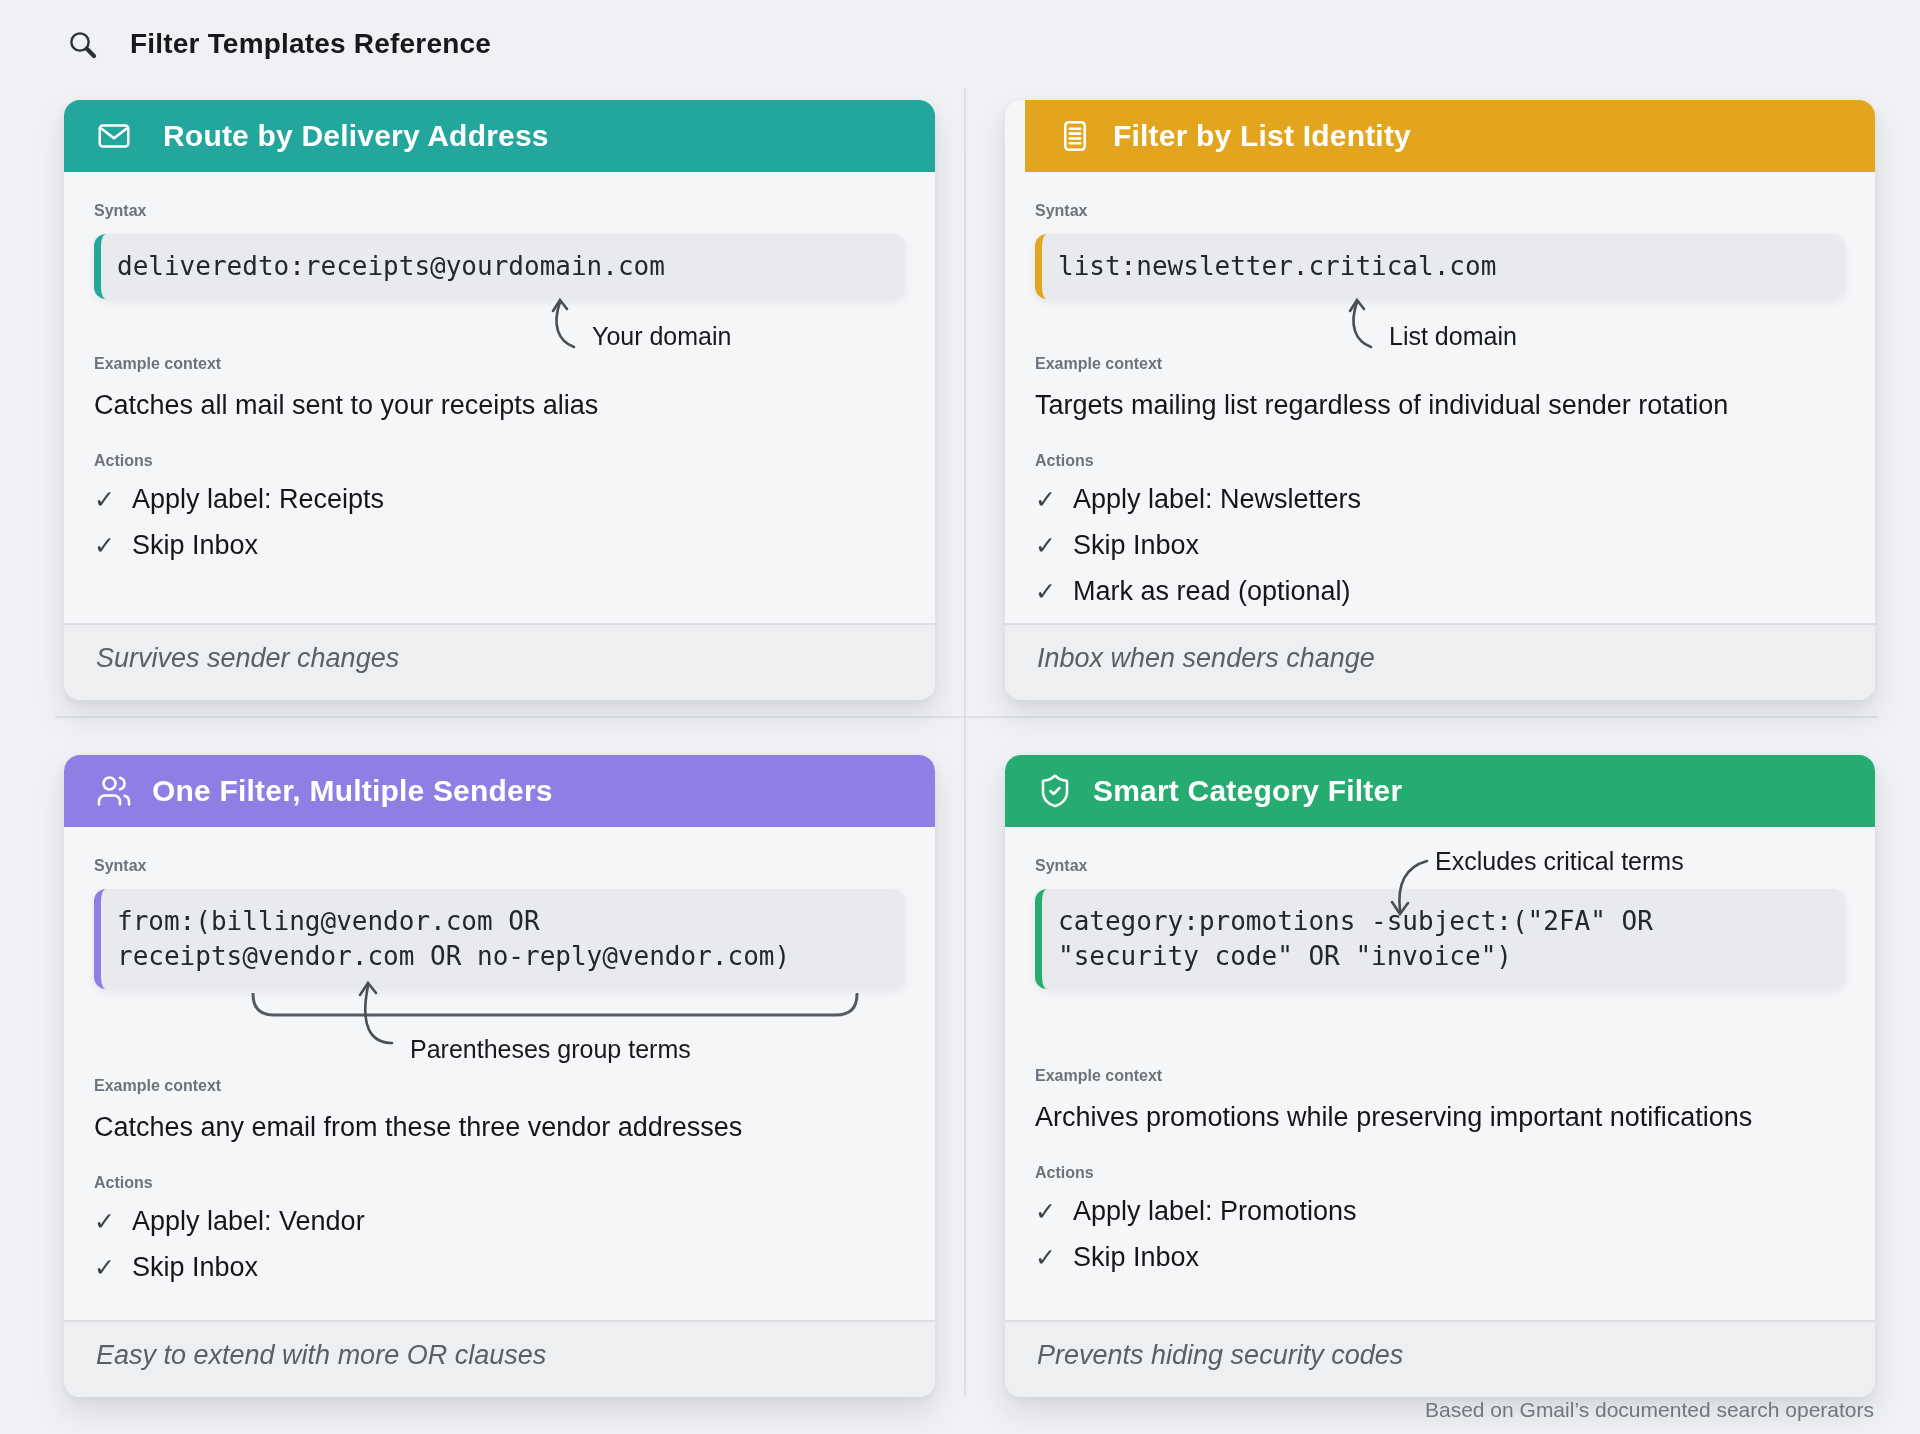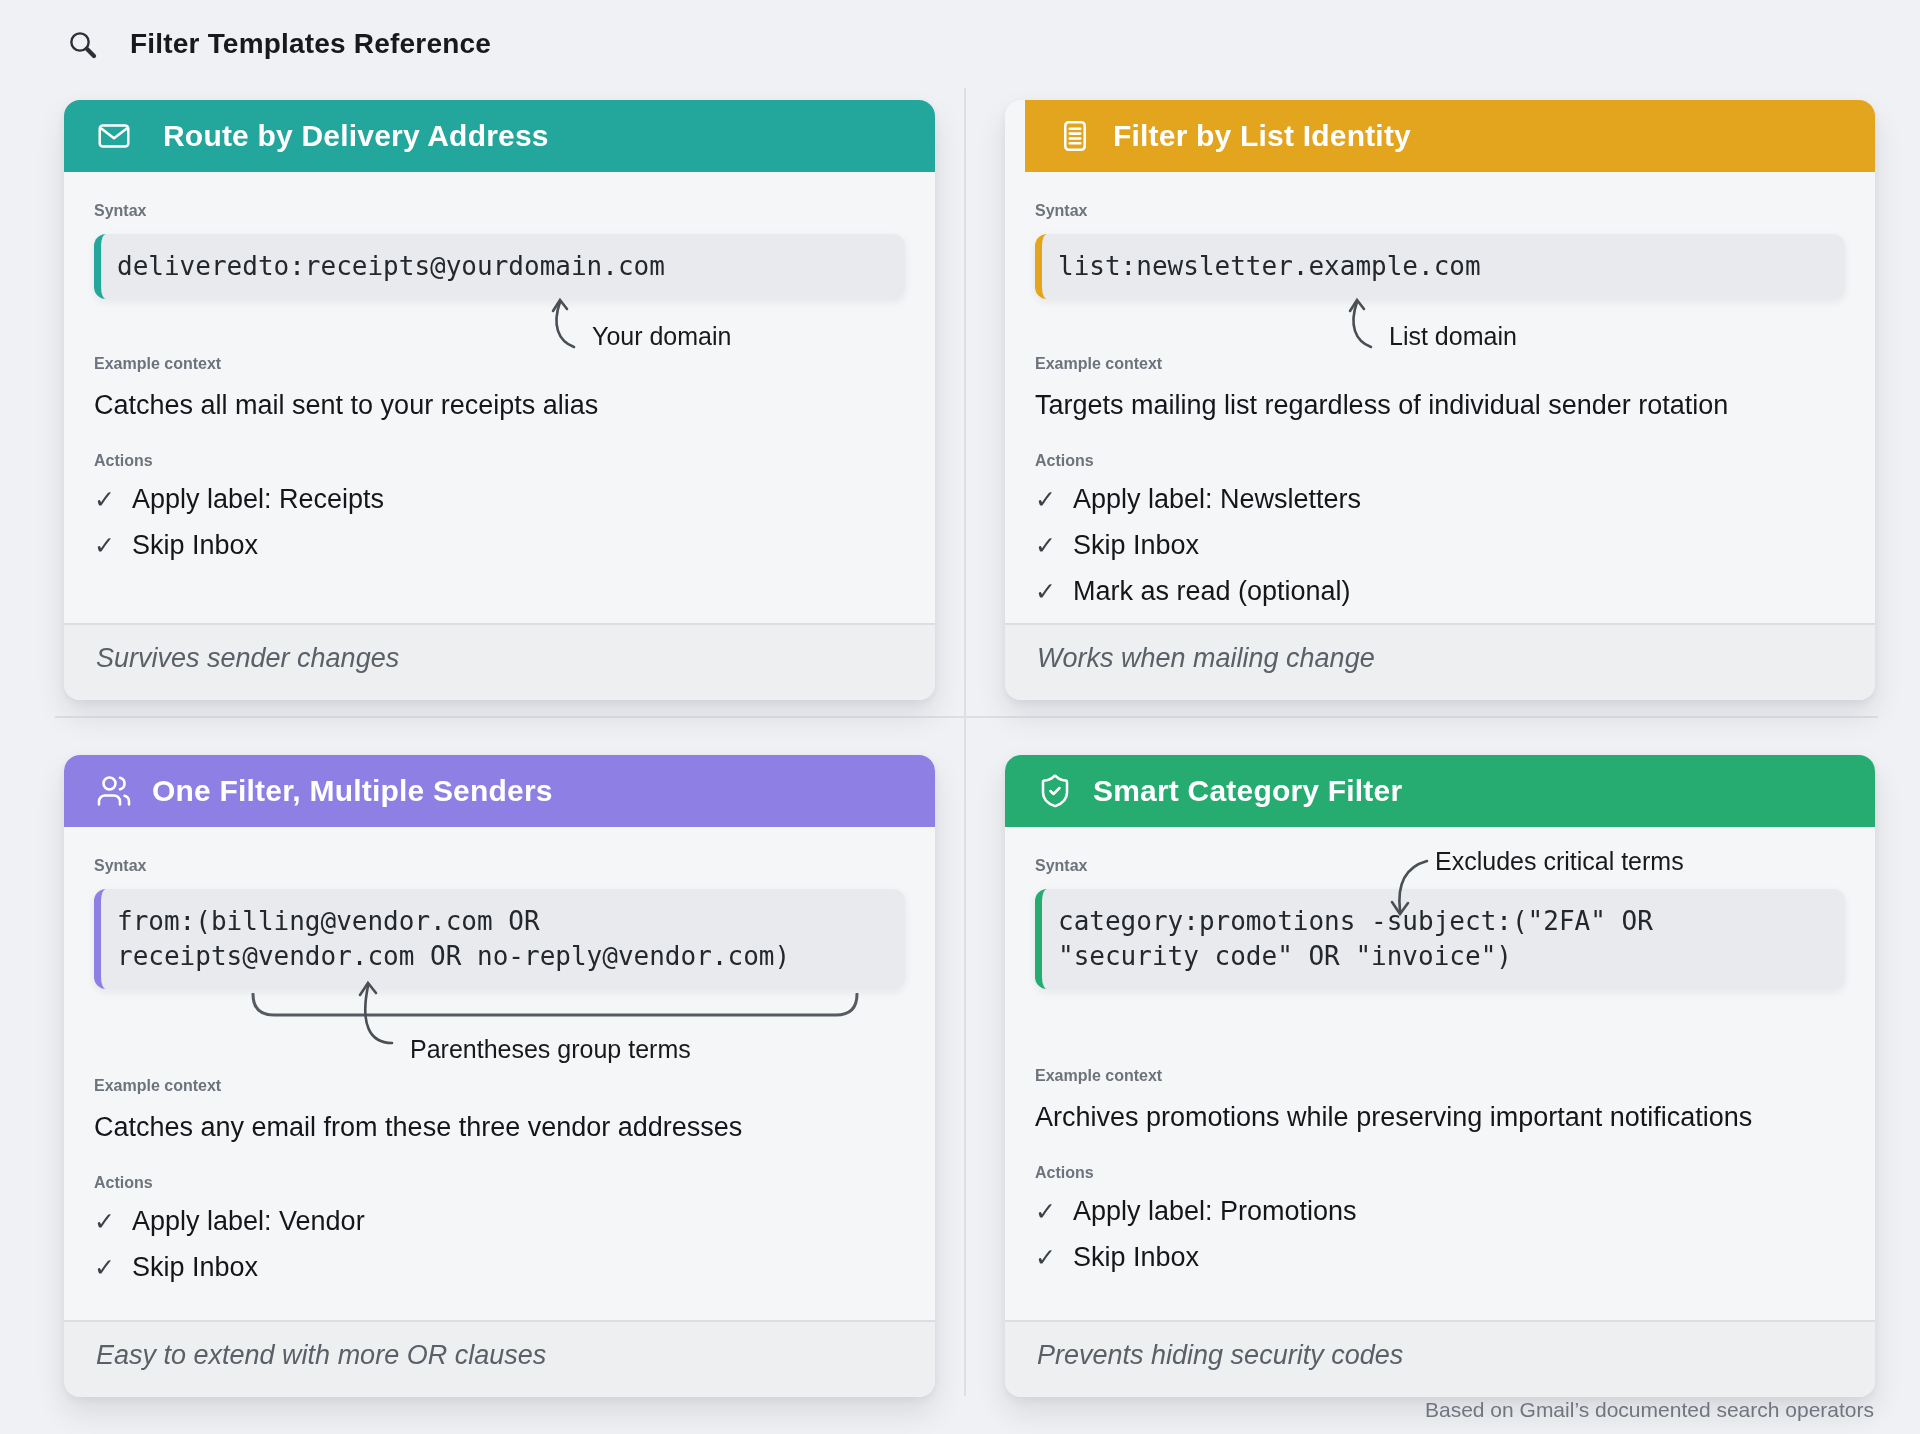--- a/index.html
+++ b/index.html
@@ -154,21 +154,21 @@
       <svg width="36" height="36" viewBox="0 0 24 24" fill="none" stroke="#ffffff" stroke-width="1.7" stroke-linecap="round" stroke-linejoin="round">
         <rect x="5.5" y="2.8" width="13" height="18.4" rx="2.4"></rect>
         <path d="M8.5 7.2 H15.5 M8.5 10.4 H15.5 M8.5 13.6 H15.5 M8.5 16.8 H15.5"></path>
       </svg>
     </span>
     <h2>Filter by List Identity</h2>
   </header>
   <div class="card-body">
     <div class="sec-label">Syntax</div>
     <div class="code" style="border-left-color: rgb(227, 164, 30);">
-      <div>list:newsletter.example.com</div>
+      <div>list:newsletter.critical.com</div>
     </div>
     <div class="ann ann-after-code" style="margin-left:302px;">
       <svg width="44" height="56" viewBox="0 0 44 56" fill="none" stroke="#4a4f55" stroke-width="2.6" stroke-linecap="round">
         <path d="M34 52 C18 46 12 30 20 7"></path>
         <path d="M13 16 L20 5 L27 14"></path>
       </svg>
       <span class="ann-text">List domain</span>
     </div>
     <div class="sec-label">Example context</div>
     <div class="context-text">Targets mailing list regardless of individual sender rotation</div>
@@ -180,21 +180,21 @@
     <div class="action-row">
       <span class="check">✓</span>
       <span class="action-text">Skip Inbox</span>
     </div>
     <div class="action-row">
       <span class="check">✓</span>
       <span class="action-text">Mark as read (optional)</span>
     </div>
   </div>
   <footer class="card-foot">
-    <span>Works when mailing change</span>
+    <span>Inbox when senders change</span>
   </footer>
 </section>
 
 <section class="card" style="left:64px; top:755px; width:871px; height:642px;">
   <header class="card-header" style="background-color: rgb(142, 127, 229);">
     <span class="hicon">
       <svg width="36" height="36" viewBox="0 0 24 24" fill="none" stroke="#ffffff" stroke-width="1.7" stroke-linecap="round" stroke-linejoin="round">
         <circle cx="9" cy="7" r="4"></circle>
         <path d="M16 21 v-2 a4 4 0 0 0 -4 -4 H6 a4 4 0 0 0 -4 4 v2"></path>
         <path d="M22 21 v-2 a4 4 0 0 0 -3 -3.87"></path>

